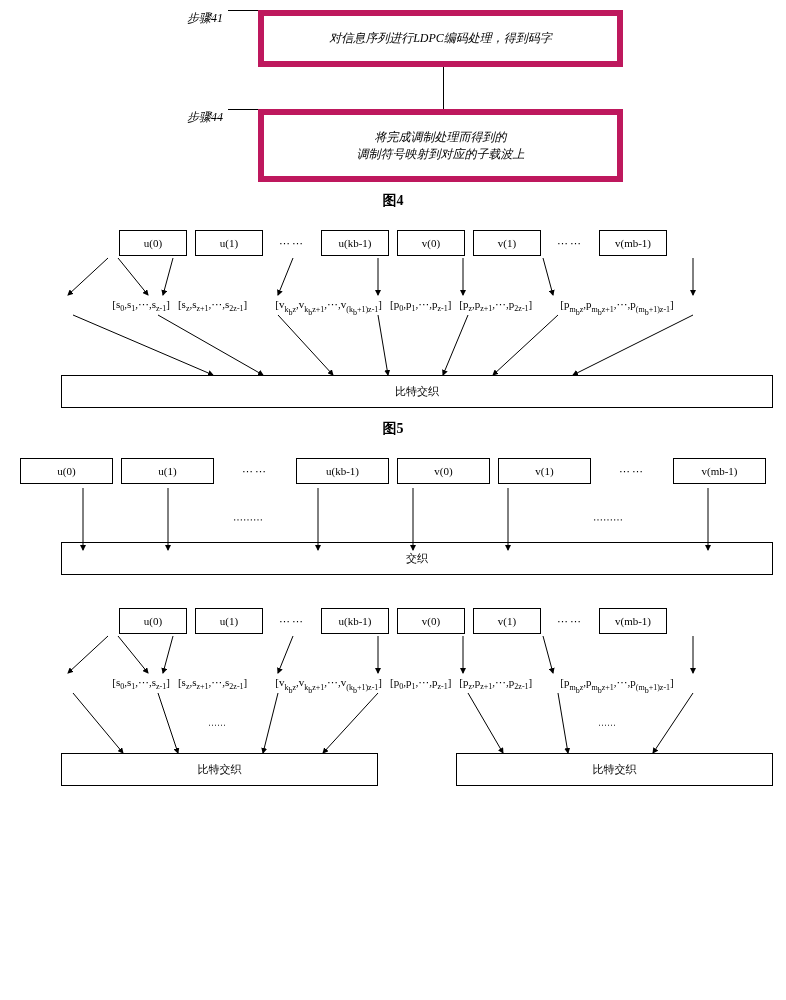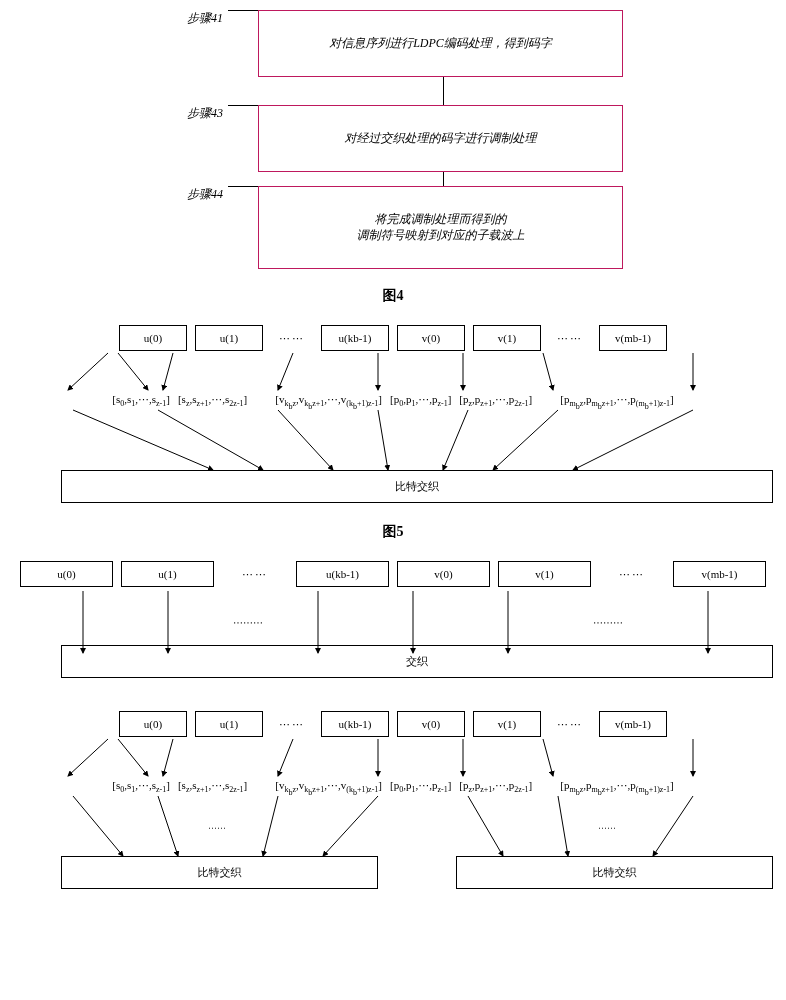--- a/index.html
+++ b/index.html
@@ -11,21 +11,21 @@
     width: 786px;
     box-sizing: border-box;
   }
   .figure {
     margin-bottom: 20px;
   }
   .fig-label {
     text-align: center;
     font-weight: bold;
     font-size: 14px;
-    margin: 18px 0;
+    margin: 10px 0;
   }
   
   .flowchart {
     width: 460px;
     margin: 0 auto;
   }
   .flow-row {
     display: flex;
     align-items: flex-start;
     margin-bottom: 0;
@@ -37,22 +37,22 @@
     padding-right: 5px;
     font-size: 12px;
   }
   .step-line {
     width: 30px;
     height: 1px;
     background: #000;
     position: relative;
   }
   .flow-box {
-    border: 1px solid #be185d;
-    padding: 24px 10px;
+    border: 6px solid #be185d;
+    padding: 14px 10px;
     text-align: center;
     flex: 1;
     font-size: 12px;
     line-height: 1.4;
   }
   .flow-connector {
     width: 1px;
     height: 14px;
     background: #000;
     margin-left: 280px;
@@ -130,25 +130,20 @@
 
 <div class="figure">
   <div class="flowchart">
     <div class="flow-row">
       <div class="step-label">步骤41</div>
       <div class="step-line"></div>
       <div class="flow-box">对信息序列进行LDPC编码处理，得到码字</div>
     </div>
     <div class="flow-connector"></div>
     <div class="flow-connector"></div>
-    <div class="flow-row">
-      <div class="step-label">步骤43</div>
-      <div class="step-line"></div>
-      <div class="flow-box">对经过交织处理的码字进行调制处理</div>
-    </div>
     <div class="flow-connector"></div>
     <div class="flow-row">
       <div class="step-label">步骤44</div>
       <div class="step-line"></div>
       <div class="flow-box" style="white-space:pre-line">将完成调制处理而得到的
 调制符号映射到对应的子载波上</div>
     </div>
   </div>
   <div class="fig-label">图4</div>
 </div>

